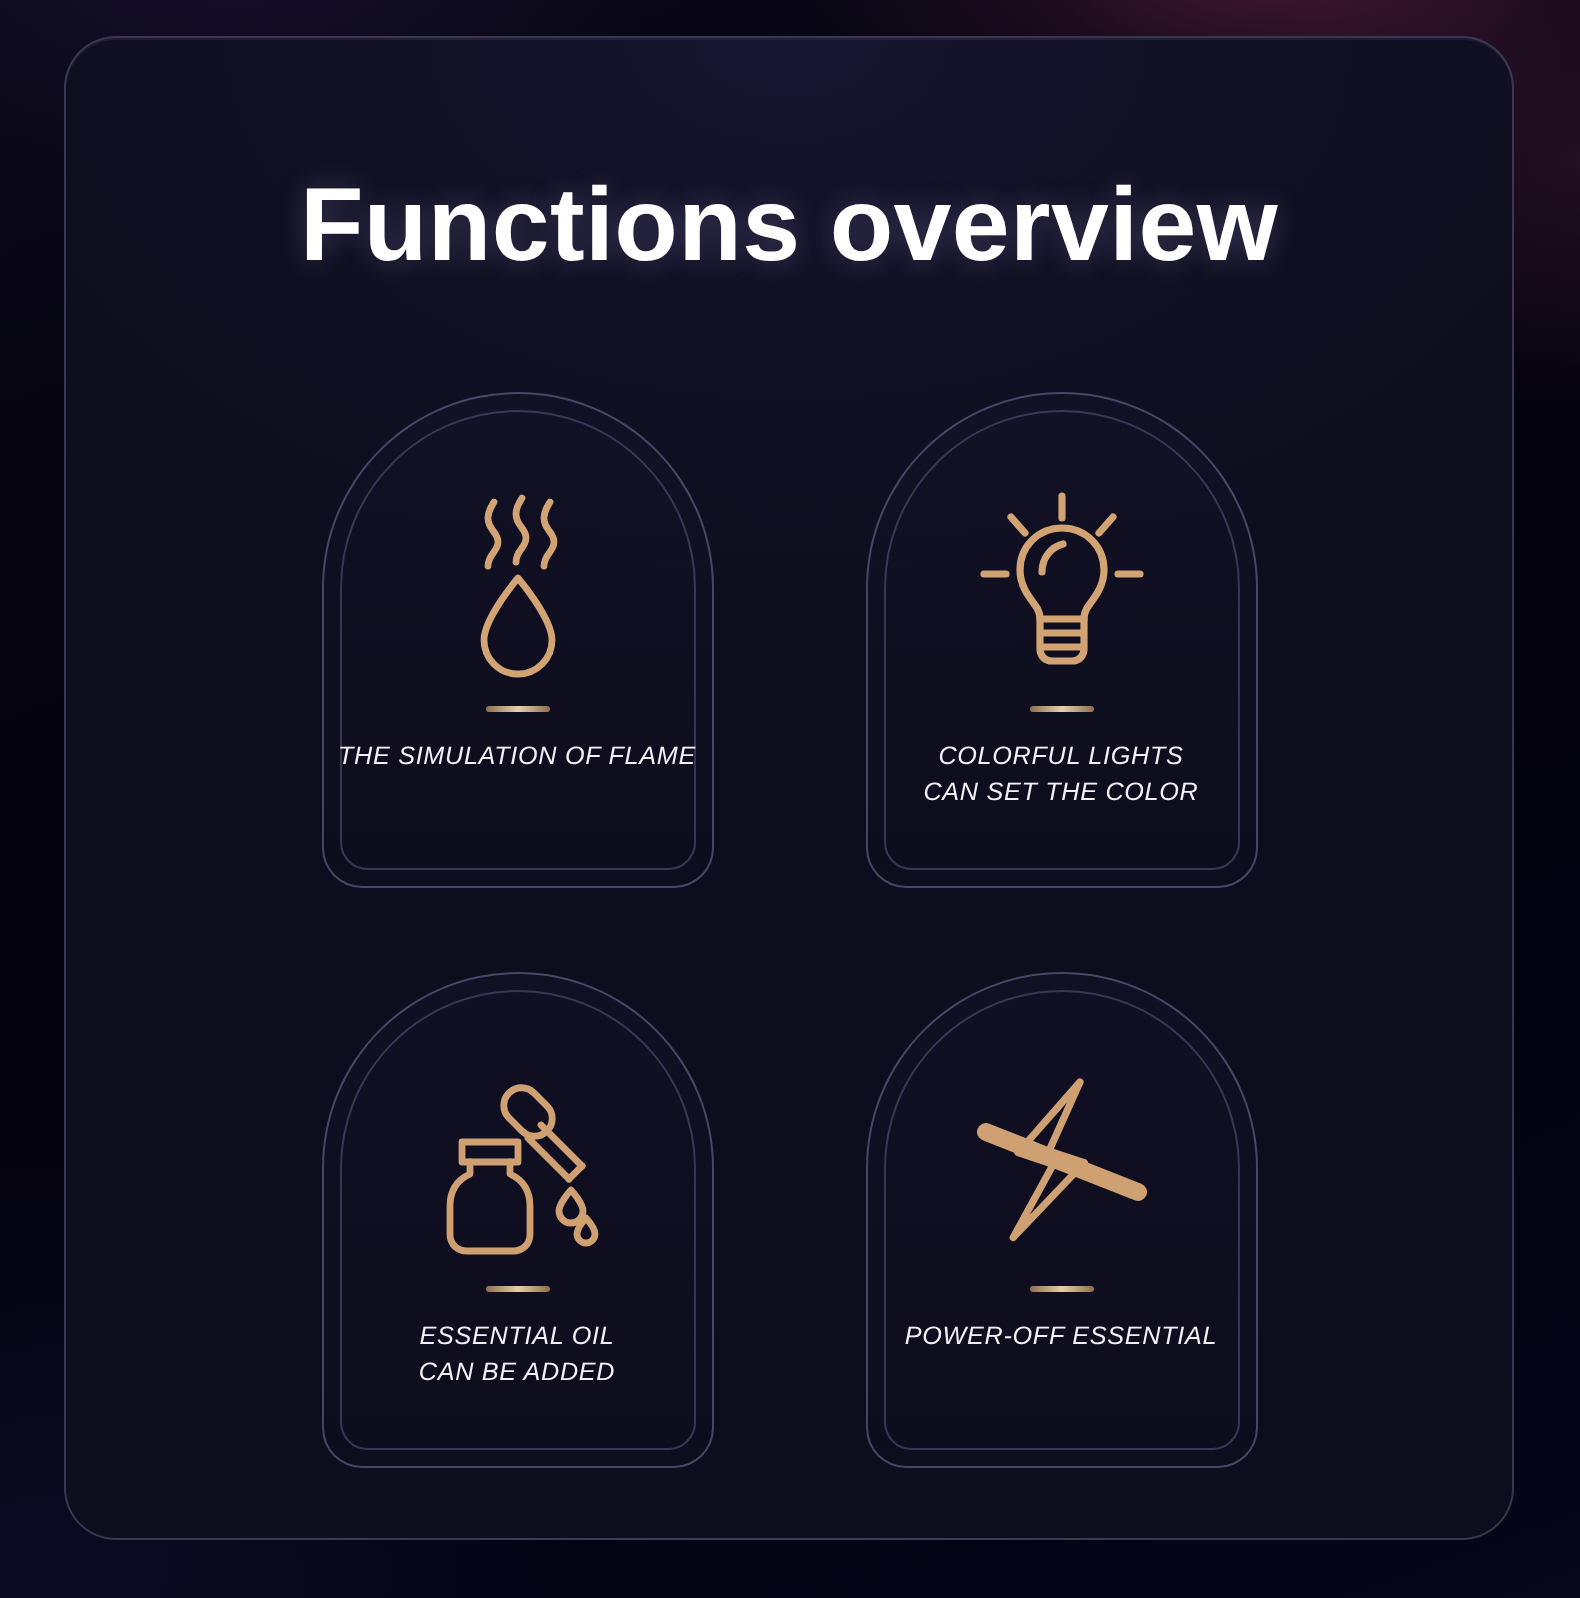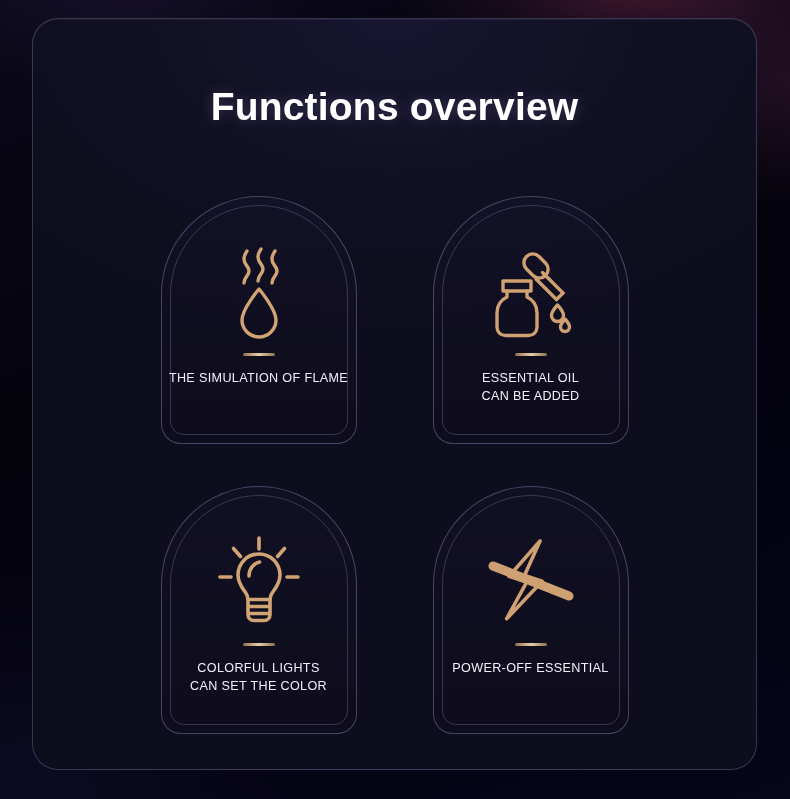--- a/index.html
+++ b/index.html
@@ -45,38 +45,39 @@
   }
 
   
   #title {
     position: absolute;
     top: 68px;
     left: 0;
     width: 100%;
     text-align: center;
     color: #ffffff;
-    font-size: 39px;
+    font-size: 52px;
     font-weight: bold;
     letter-spacing: 0.2px;
     line-height: 1;
     text-shadow: 0 0 14px rgba(190,185,255,0.22);
   }
 
   
   #grid {
     position: absolute;
     top: 177px;
     left: 0;
     width: 100%;
     display: flex;
     flex-wrap: wrap;
     justify-content: center;
     column-gap: 76px;
     row-gap: 42px;
+    font-style: italic;
   }
 
   .card {
     position: relative;
     width: 196px;
     height: 248px;
     box-sizing: border-box;
     border: 1px solid rgba(108,104,146,0.62);
     border-radius: 98px 98px 20px 20px;
     background: linear-gradient(180deg, rgba(22,20,44,0.45) 0%, rgba(14,13,28,0.30) 100%);
@@ -146,47 +147,20 @@
             <svg width="64" height="96" viewBox="0 0 64 96" fill="none" stroke="#d2a474" stroke-width="3.4" stroke-linecap="round" stroke-linejoin="round">
               <path d="M17 40 C17 34 22 33 22 28 C22 23 17 22 17 16 C17 12 19 10 20 8"></path>
               <path d="M31 38 C31 32 36 31 36 26 C36 21 31 20 31 14 C31 10 33 8 34 6"></path>
               <path d="M45 40 C45 34 50 33 50 28 C50 23 45 22 45 16 C45 12 47 10 48 8"></path>
               <path d="M32 46 C32 46 49 66 49 77 C49 86.4 41.4 94 32 94 C22.6 94 15 86.4 15 77 C15 66 32 46 32 46 Z"></path>
             </svg>
           </div>
           <div class="divider"></div>
           <div class="card-text">
             <span>THE SIMULATION OF FLAME</span>
-          </div>
-        </div>
-      </div>
-
-      <div class="card">
-        <div class="card-inner">
-          <div class="icon-wrap">
-            <svg width="92" height="96" viewBox="0 0 92 96" fill="none" stroke="#cfa072" stroke-width="3.4" stroke-linecap="round" stroke-linejoin="round">
-
-              <path d="M18 38 L46 38 L46 48 L18 48 Z"></path>
-
-              <path d="M22 48 L22 54 C15.5 57 12 62.5 12 70 L12 84 C12 89 15.5 92.5 20.5 92.5 L43.5 92.5 C48.5 92.5 52 89 52 84 L52 70 C52 62.5 48.5 57 42 54 L42 48"></path>
-
-              <path d="M41.5 13.5 C38 17 38 22.5 41.5 26 L48 32.5 C51.5 36 57 36 60.5 32.5 C64 29 64 23.5 60.5 20 L54 13.5 C50.5 10 45 10 41.5 13.5 Z"></path>
-
-              <path d="M57.5 29.5 L78 50"></path>
-              <path d="M51 36 L71.5 56.5"></path>
-              <path d="M71.5 56.5 L78 50"></path>
-
-              <path d="M72.5 62 C72.5 62 66.5 68.5 66.5 72.5 C66.5 75.8 69.2 78.5 72.5 78.5 C75.8 78.5 78.5 75.8 78.5 72.5 C78.5 68.5 72.5 62 72.5 62 Z"></path>
-              <path d="M80 76 C80 76 75.5 81 75.5 84 C75.5 86.5 77.5 88.5 80 88.5 C82.5 88.5 84.5 86.5 84.5 84 C84.5 81 80 76 80 76 Z"></path>
-            </svg>
-          </div>
-          <div class="divider"></div>
-          <div class="card-text">
-            <span>ESSENTIAL OIL</span>
-            <span class="line2">CAN BE ADDED</span>
           </div>
         </div>
       </div>
 
       <div class="card">
         <div class="card-inner">
           <div class="icon-wrap">
             <svg width="86" height="90" viewBox="0 0 86 90" fill="none" stroke="#d2a474" stroke-width="3.6" stroke-linecap="round" stroke-linejoin="round">
               <path d="M43 2 L43 13"></path>
               <path d="M17.5 12.5 L24.5 20.5"></path>
@@ -204,20 +178,47 @@
           <div class="card-text">
             <span>COLORFUL LIGHTS</span>
             <span class="line2">CAN SET THE COLOR</span>
           </div>
         </div>
       </div>
 
       <div class="card">
         <div class="card-inner">
           <div class="icon-wrap">
+            <svg width="92" height="96" viewBox="0 0 92 96" fill="none" stroke="#cfa072" stroke-width="3.4" stroke-linecap="round" stroke-linejoin="round">
+
+              <path d="M18 38 L46 38 L46 48 L18 48 Z"></path>
+
+              <path d="M22 48 L22 54 C15.5 57 12 62.5 12 70 L12 84 C12 89 15.5 92.5 20.5 92.5 L43.5 92.5 C48.5 92.5 52 89 52 84 L52 70 C52 62.5 48.5 57 42 54 L42 48"></path>
+
+              <path d="M41.5 13.5 C38 17 38 22.5 41.5 26 L48 32.5 C51.5 36 57 36 60.5 32.5 C64 29 64 23.5 60.5 20 L54 13.5 C50.5 10 45 10 41.5 13.5 Z"></path>
+
+              <path d="M57.5 29.5 L78 50"></path>
+              <path d="M51 36 L71.5 56.5"></path>
+              <path d="M71.5 56.5 L78 50"></path>
+
+              <path d="M72.5 62 C72.5 62 66.5 68.5 66.5 72.5 C66.5 75.8 69.2 78.5 72.5 78.5 C75.8 78.5 78.5 75.8 78.5 72.5 C78.5 68.5 72.5 62 72.5 62 Z"></path>
+              <path d="M80 76 C80 76 75.5 81 75.5 84 C75.5 86.5 77.5 88.5 80 88.5 C82.5 88.5 84.5 86.5 84.5 84 C84.5 81 80 76 80 76 Z"></path>
+            </svg>
+          </div>
+          <div class="divider"></div>
+          <div class="card-text">
+            <span>ESSENTIAL OIL</span>
+            <span class="line2">CAN BE ADDED</span>
+          </div>
+        </div>
+      </div>
+
+      <div class="card">
+        <div class="card-inner">
+          <div class="icon-wrap">
             <svg width="98" height="96" viewBox="0 0 98 96" fill="none" stroke="#cfa072" stroke-width="3.6" stroke-linecap="round" stroke-linejoin="round">
 
               <path d="M49.5 7 L26.5 48 L45 50 L33 90 L60 46 L41.5 44 Z" transform="rotate(12 49 48)"></path>
 
               <path d="M11 33 L87 63" stroke-width="9"></path>
             </svg>
           </div>
           <div class="divider"></div>
           <div class="card-text">
             <span>POWER-OFF ESSENTIAL</span>

